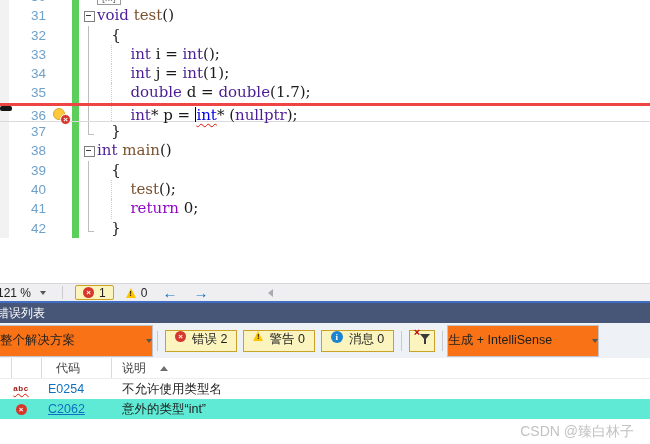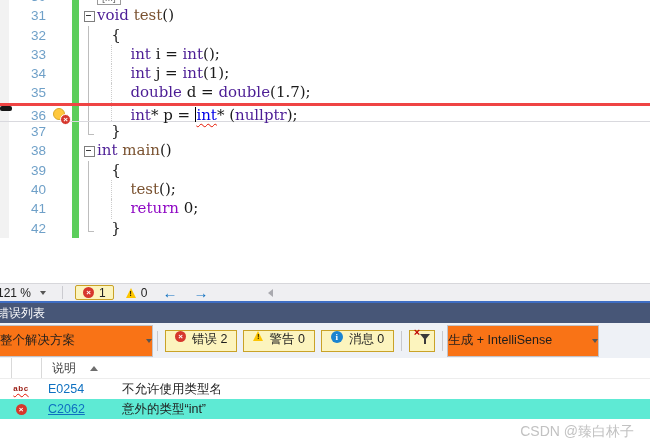--- a/index.html
+++ b/index.html
@@ -283,20 +283,23 @@
     <div class="vsep2"></div>
     <div class="select select-filter">
       <span>生成 + IntelliSense</span>
       <span class="dd-arrow"></span>
     </div>
   </div>
 
   <div class="grid-header">
     <div class="hc hc1"></div>
     <div class="hc hc2"></div>
+    <div class="hc hc3">
+      <span>代码</span>
+    </div>
     <div class="hc hc4">
       <span>说明</span>
       <span class="sort-arrow"></span>
     </div>
   </div>
 
   <div>
       <div class="grid-row">
         <div class="rc-icon">
           <span class="isense-err">abc</span>

